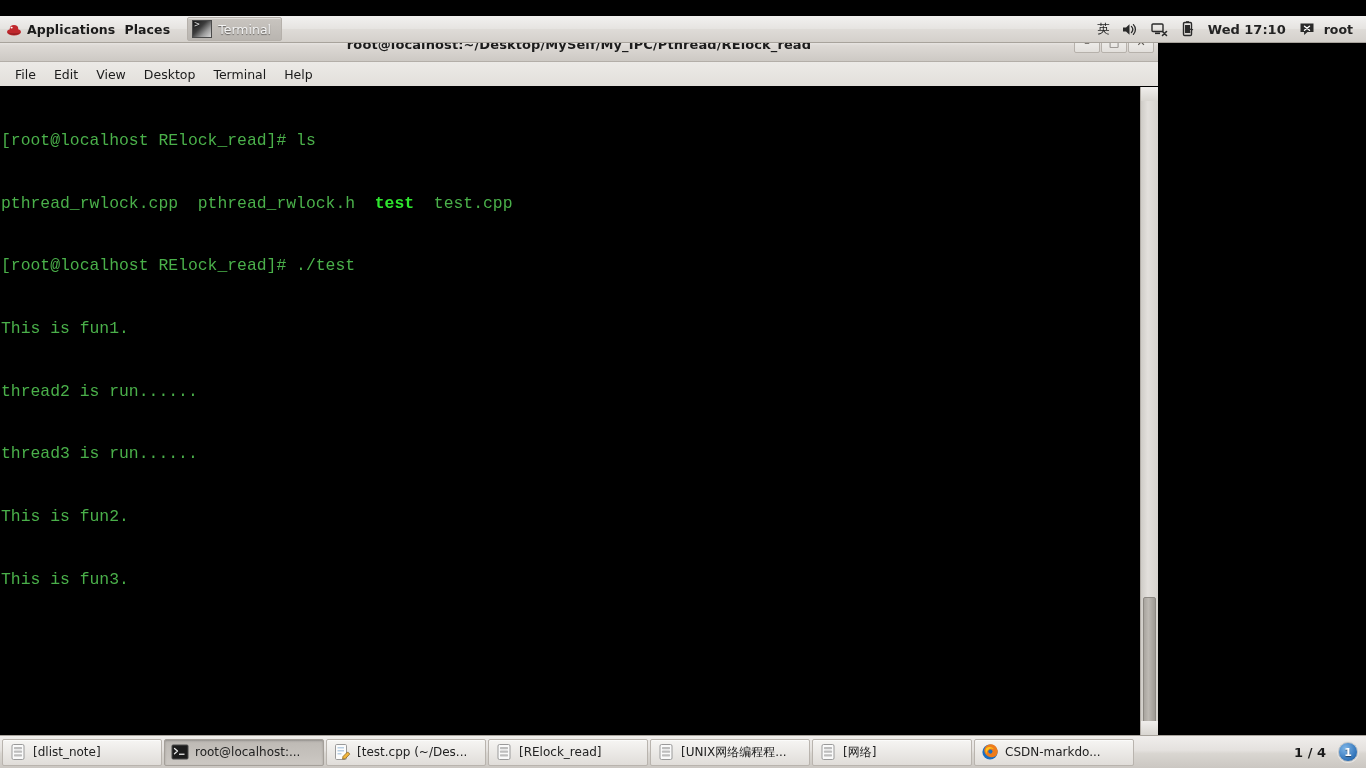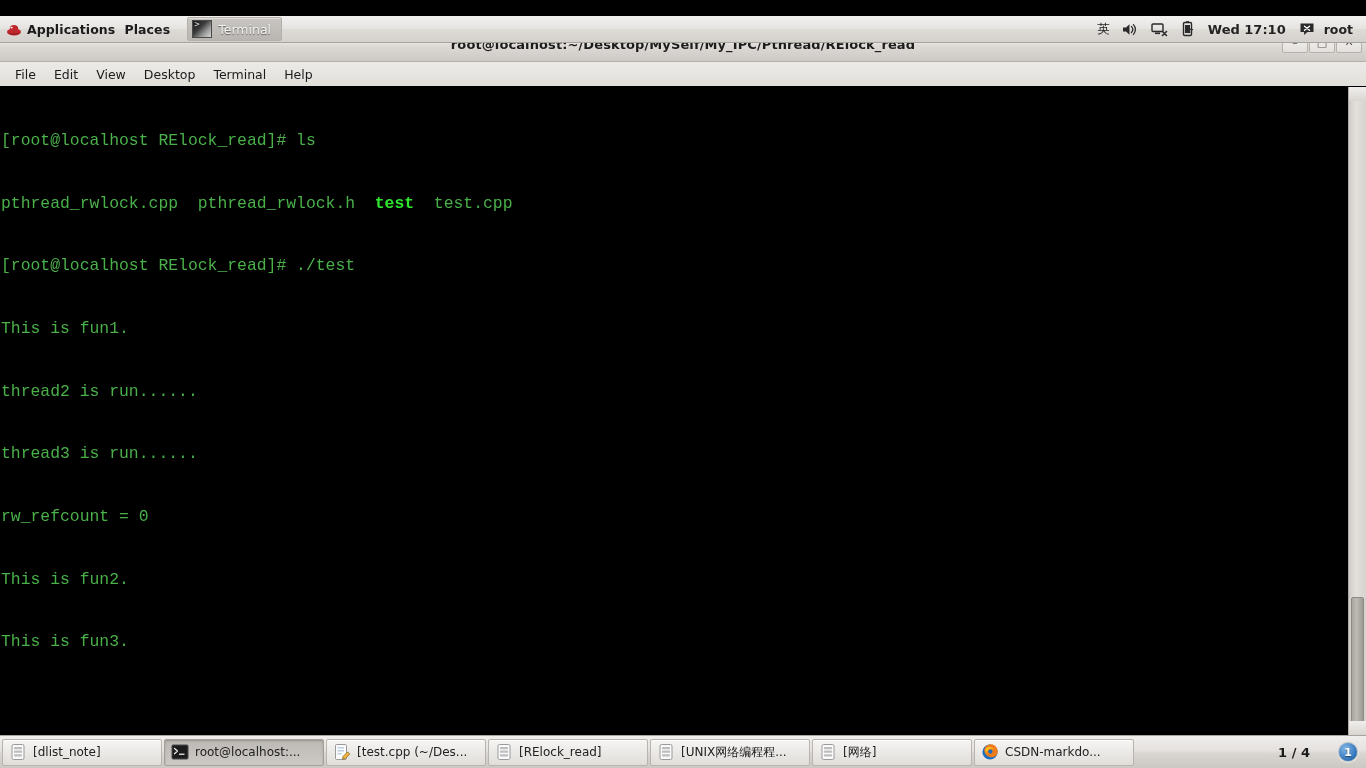--- a/index.html
+++ b/index.html
@@ -98,21 +98,21 @@
     font-size: 12.5px;
     color: #232323;
   }
   #clock-label { font-weight: bold; font-size: 13px; padding: 0 6px; }
   #tray-user-name { font-weight: bold; font-size: 12.5px; padding-left: 2px; }
 
   
   #terminal-window {
     position: absolute;
     left: 0; top: 27px;
-    width: 1366px;
+    width: 1158px;
     height: 708px;
     background: #ec4899;
   }
   #titlebar {
     height: 35px;
     background: linear-gradient(to bottom,#f4f3f1 0%, #e9e7e4 45%, #ddd9d5 55%, #cdc9c4 100%);
     border-bottom: 1px solid #b3aea8;
     position: relative;
     display: flex;
     align-items: center;
@@ -253,21 +253,21 @@
   .task-btn .task-label {
     overflow: hidden;
     text-overflow: ellipsis;
     white-space: nowrap;
   }
   .task-icon { flex: 0 0 auto; width: 18px; height: 18px; display:block; }
 
   #workspace-area {
     display: flex;
     align-items: center;
-    gap: 24px;
+    gap: 8px;
     padding: 0 8px 0 4px;
     height: 25px;
     flex: 0 0 auto;
     justify-content: space-between;
   }
   #workspace-indicator {
     font-size: 13px;
     font-weight: bold;
     color: #1b1b1b;
     padding: 0 4px;
@@ -402,21 +402,20 @@
   </div>
 
   <div id="terminal-body">
     <div id="terminal-text">
       <div class="tline"><span>[root@localhost RElock_read]# ls</span></div>
       <div class="tline"><span>pthread_rwlock.cpp  pthread_rwlock.h  </span><span class="exe">test</span><span>  test.cpp</span></div>
       <div class="tline"><span>[root@localhost RElock_read]# ./test</span></div>
       <div class="tline"><span>This is fun1.</span></div>
       <div class="tline"><span>thread2 is run......</span></div>
       <div class="tline"><span>thread3 is run......</span></div>
-      <div class="tline"><span>rw_refcount = 0</span></div>
       <div class="tline"><span>This is fun2.</span></div>
       <div class="tline"><span>This is fun3.</span></div>
       
       
       
     </div>
 
     <div id="terminal-scrollbar">
       <div id="scroll-up-arrow"></div>
       <div id="scroll-thumb"></div>

